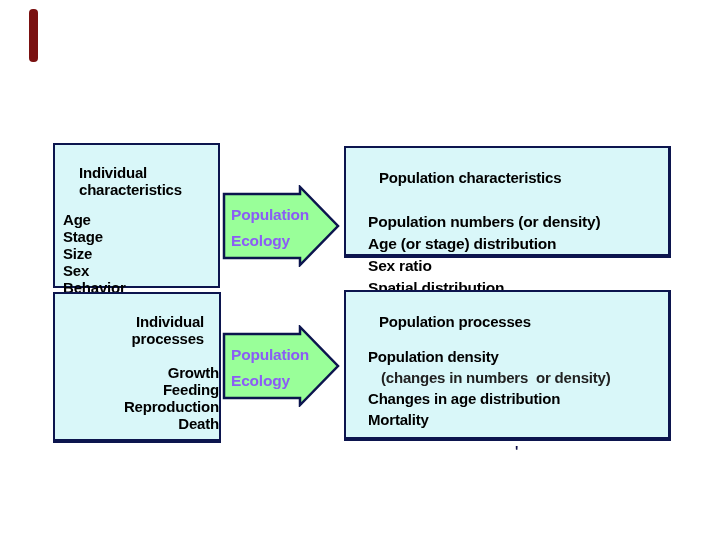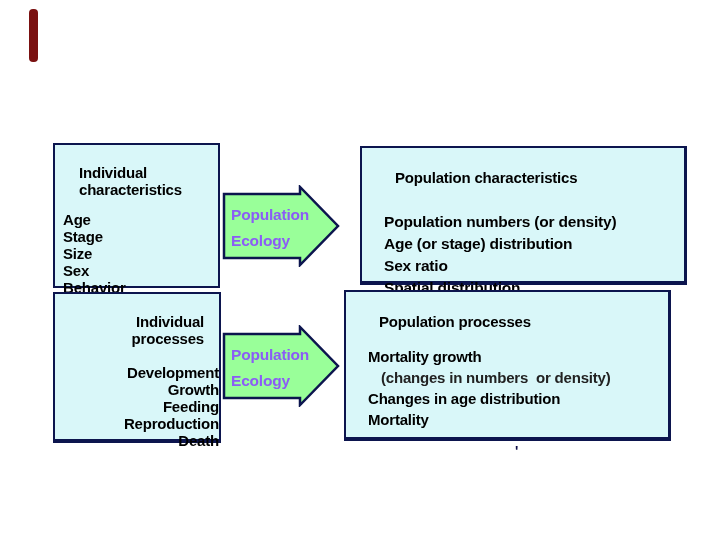--- a/index.html
+++ b/index.html
@@ -20,21 +20,21 @@
 
   .box {
     position: absolute;
     background: #d9f7f9;
     border: 2px solid #0c154e;
     box-sizing: border-box;
     color: #000;
     letter-spacing: -0.2px;
   }
   .box-ic { left: 53px;  top: 143px; width: 167px; height: 145px; }
-  .box-pc { left: 360px; top: 146px; width: 327px; height: 139px; border-bottom-width: 4px; border-right-width: 3px; }
+  .box-pc { left: 344px; top: 146px; width: 327px; height: 112px; border-bottom-width: 4px; border-right-width: 3px; }
   .box-ip { left: 53px;  top: 292px; width: 168px; height: 151px; border-bottom-width: 4px; text-align: right; }
   .box-pp { left: 344px; top: 290px; width: 327px; height: 151px; border-bottom-width: 4px; border-right-width: 3px; }
 
   .box h2 { margin: 12px; font-size: 15px; line-height: 17px; font-weight: bold; color: #000; }
   .box-ic h2, .box-ip h2 { padding: 7px 0 0 12px; max-width: 125px; }
   .box-pc h2, .box-pp h2 { padding: 9px 0 0 21px; }
 
   .items { font-weight: bold; font-size: 15px; color: #000; }
   .items div { white-space: pre-wrap; }
   .items-ic { padding-left: 8px;  margin-top: 13px; line-height: 17px; }
@@ -92,42 +92,41 @@
       <div>Population numbers (or density)</div>
       <div>Age (or stage) distribution</div>
       <div>Sex ratio</div>
       <div>Spatial distribution</div>
     </div>
   </section>
 
   <section class="box box-ip">
     <h2>Individual processes</h2>
     <div class="items items-ip">
-      <div>Development</div>
       <div>Growth</div>
       <div>Feeding</div>
       <div>Reproduction</div>
       <div>Death</div>
     </div>
   </section>
 
   <div class="arrow arrow-bottom">
     <svg width="118" height="82" viewBox="0 0 118 82">
       <polygon points="2,9 78,9 78,2 116,41 78,80 78,73 2,73" fill="#99ff99" stroke="#0c154e" stroke-width="2.5" stroke-linejoin="miter"></polygon>
     </svg>
     <div class="arrow-label">
       <div>Population</div>
       <div>Ecology</div>
     </div>
   </div>
 
   <section class="box box-pp">
     <h2>Population processes</h2>
     <div class="items items-pp">
-      <div>Mortality growth</div>
+      <div>Population density</div>
       <div class="subline">(changes in numbers  or density)</div>
       <div>Changes in age distribution</div>
       <div>Mortality</div>
     </div>
   </section>
 
   <div class="stray-mark">'</div>
 
 </div>
 

